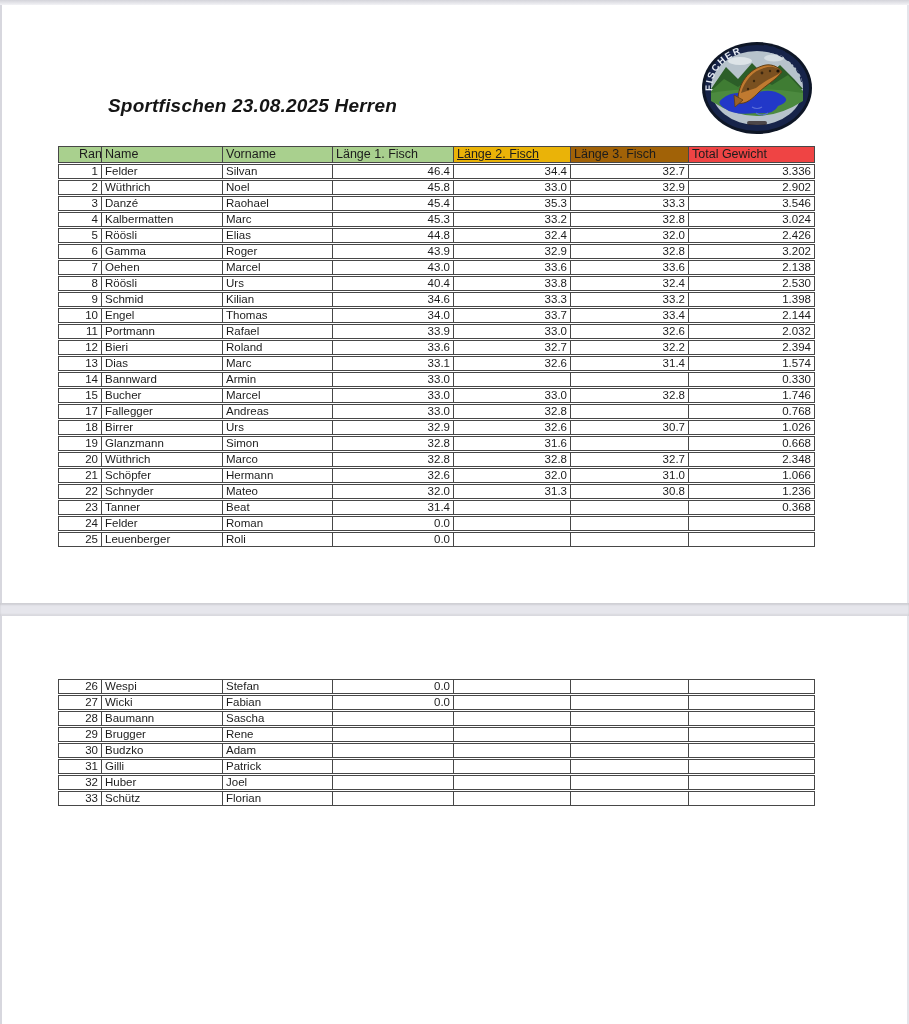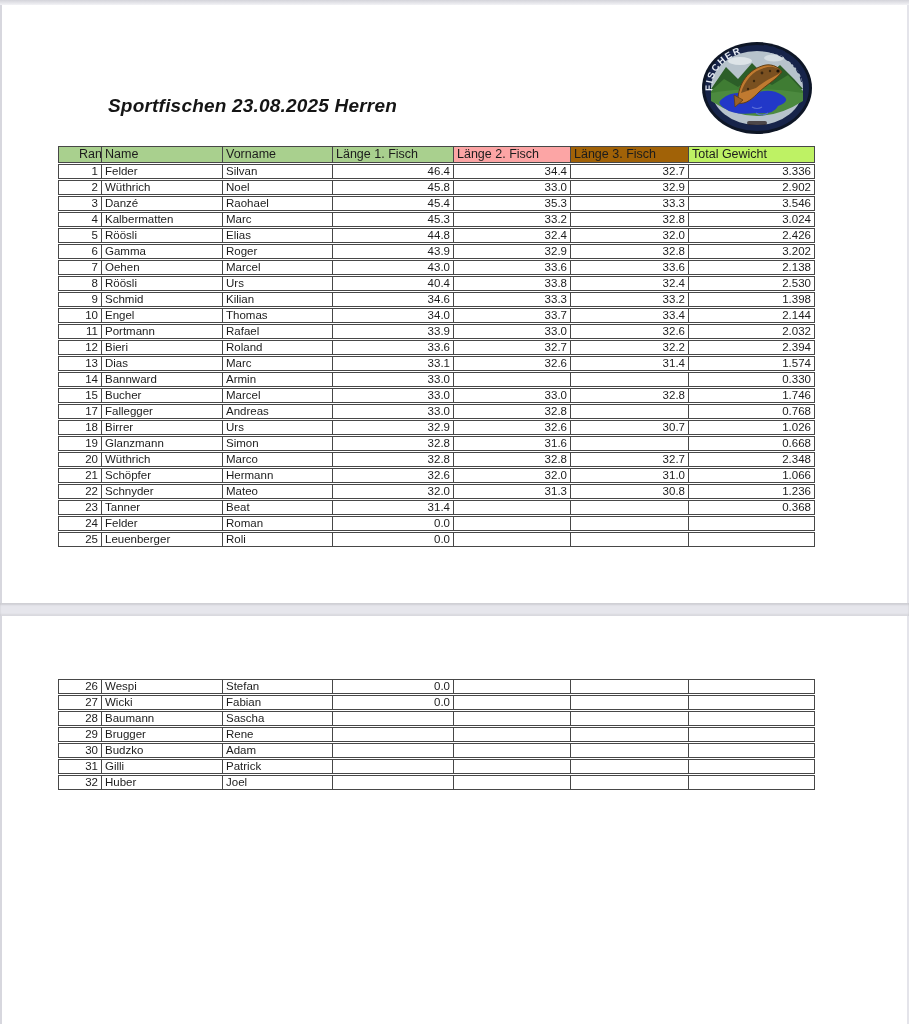--- a/index.html
+++ b/index.html
@@ -87,23 +87,23 @@
           <col style="width:117px">
           <col style="width:118px">
           <col style="width:126px">
       </colgroup>
       <thead>
         <tr>
           <th style="background: rgb(169, 208, 142); padding-left: 20px;">Rang</th>
           <th style="background: rgb(169, 208, 142); margin-top: 8px;">Name</th>
           <th style="background: rgb(169, 208, 142);">Vorname</th>
           <th style="background: rgb(169, 208, 142);">Länge 1. Fisch</th>
-          <th style="background: #fca5a5;">Länge 2. Fisch</th>
+          <th style="background: #eab308; text-decoration: underline;">Länge 2. Fisch</th>
           <th style="background: #a16207;">Länge 3. Fisch</th>
-          <th style="background: #bef264;">Total Gewicht</th>
+          <th style="background: #ef4444;">Total Gewicht</th>
         </tr>
       </thead>
       <tbody>
           <tr>
             <td class="num">1</td>
             <td class="txt">Felder</td>
             <td class="txt">Silvan</td>
             <td class="num">46.4</td>
             <td class="num">34.4</td>
             <td class="num">32.7</td>
@@ -390,16 +390,25 @@
           </tr>
           <tr>
             <td class="num">32</td>
             <td class="txt">Huber</td>
             <td class="txt">Joel</td>
             <td class="num"></td>
             <td class="num"></td>
             <td class="num"></td>
             <td class="num"></td>
           </tr>
+          <tr>
+            <td class="num">33</td>
+            <td class="txt">Schütz</td>
+            <td class="txt">Florian</td>
+            <td class="num"></td>
+            <td class="num"></td>
+            <td class="num"></td>
+            <td class="num"></td>
+          </tr>
         </tbody>
     </table>
   </section>
 </div>
 
 </body></html>

